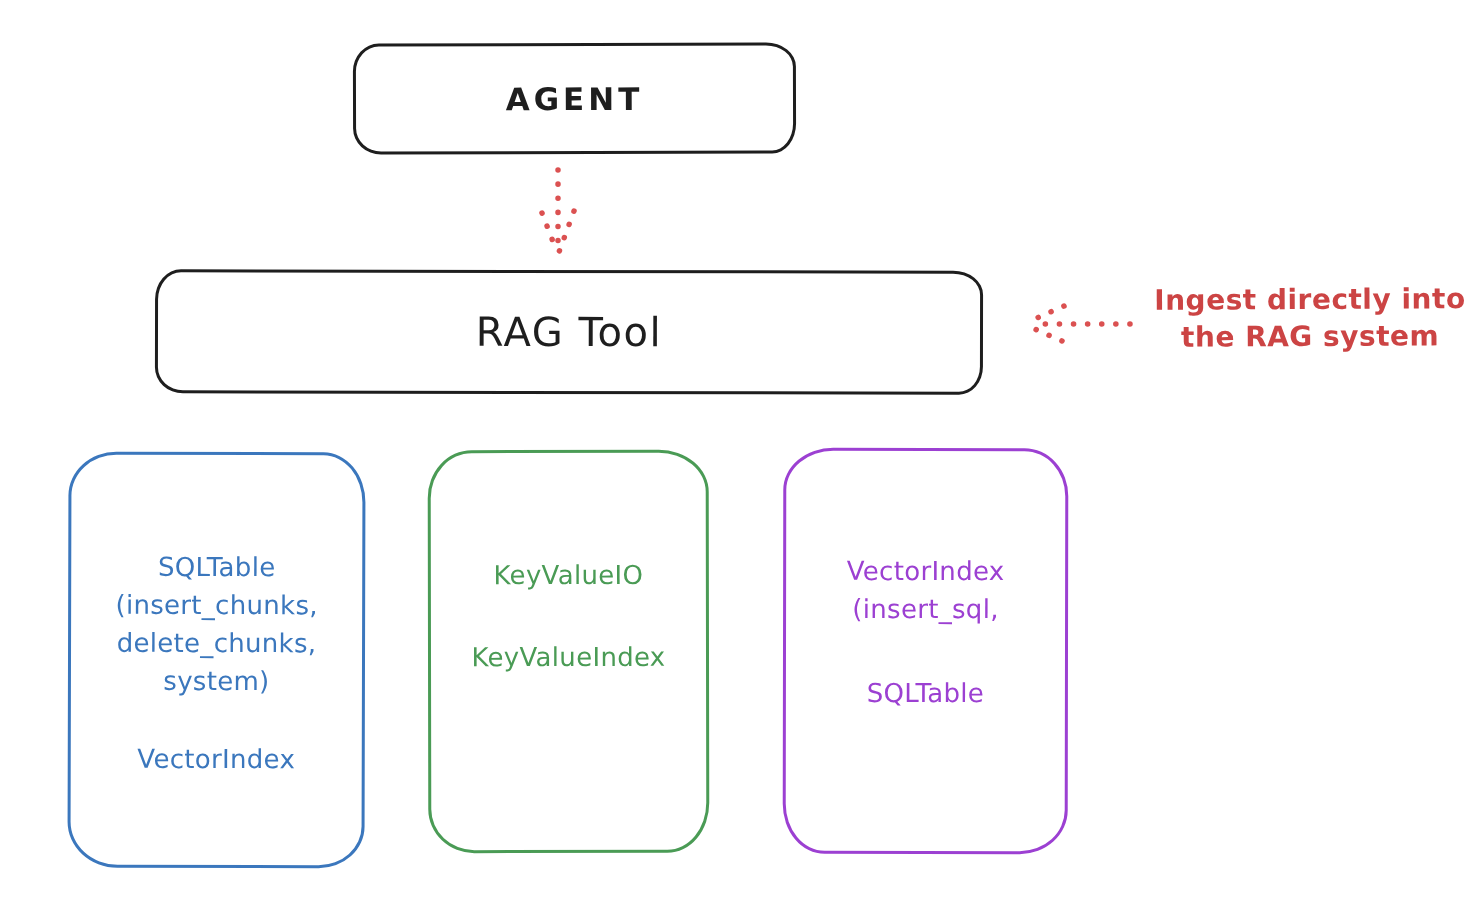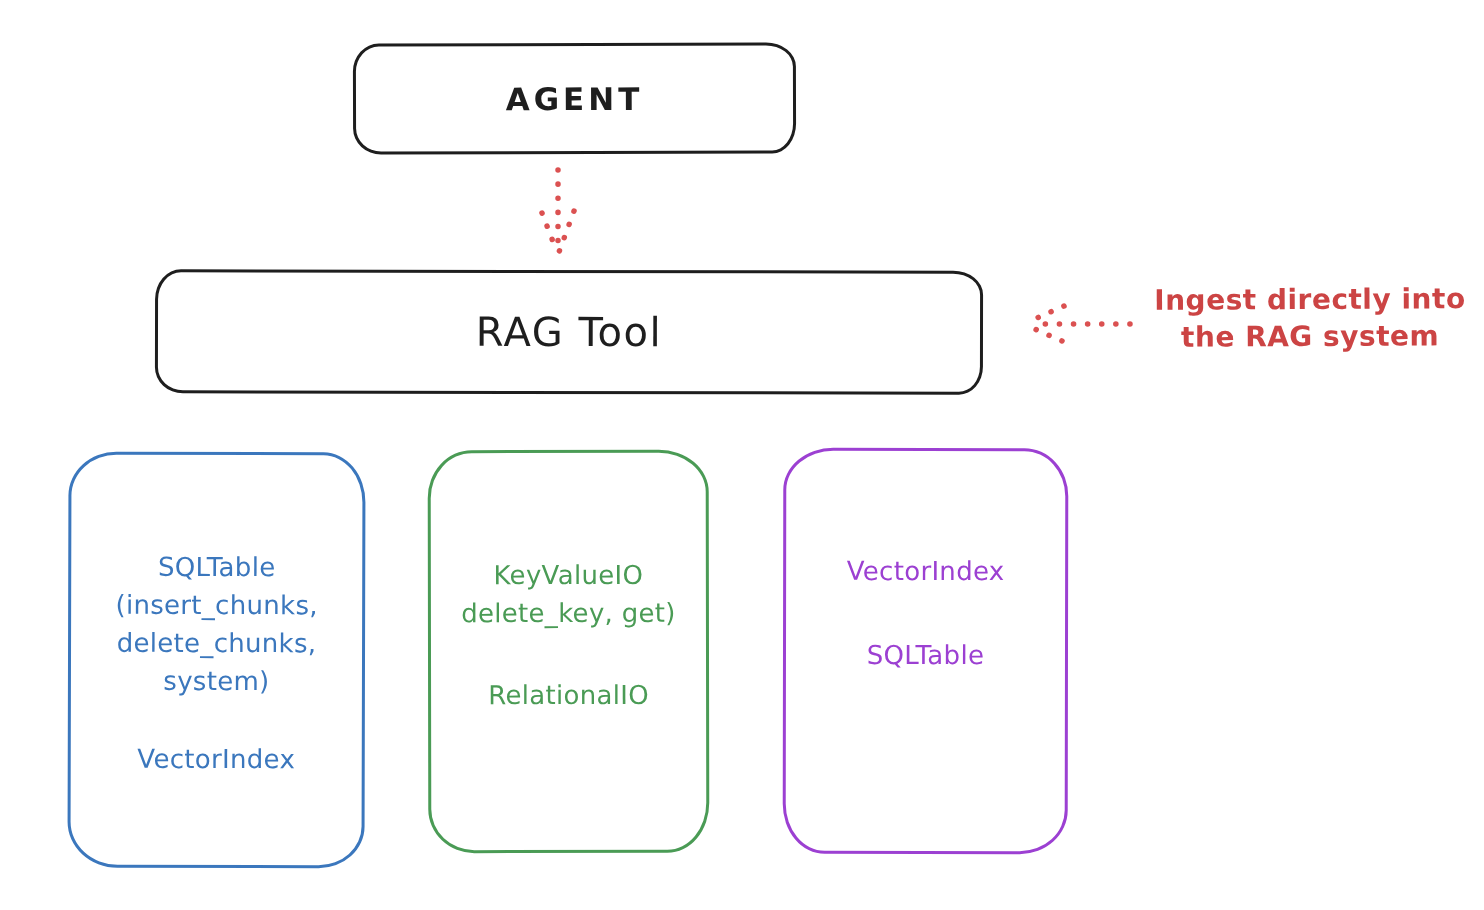--- a/index.html
+++ b/index.html
@@ -145,27 +145,27 @@
       <div>delete_chunks,</div>
       <div>system)</div>
       <div class="spacer-v"></div>
       <div>VectorIndex</div>
     </div>
   </div>
 
   <div class="backend backend-keyvalue">
     <div class="content">
       <div>KeyValueIO</div>
-      <div>delete_key, get)</div>
       <div class="spacer-kv"></div>
-      <div>RelationalIO</div>
+      <div>KeyValueIndex</div>
     </div>
   </div>
 
   <div class="backend backend-relational">
     <div class="content">
       <div>VectorIndex</div>
+      <div>(insert_sql,</div>
       <div class="spacer-rel"></div>
       <div>SQLTable</div>
     </div>
   </div>
 
 </div>
 
 </body></html>

